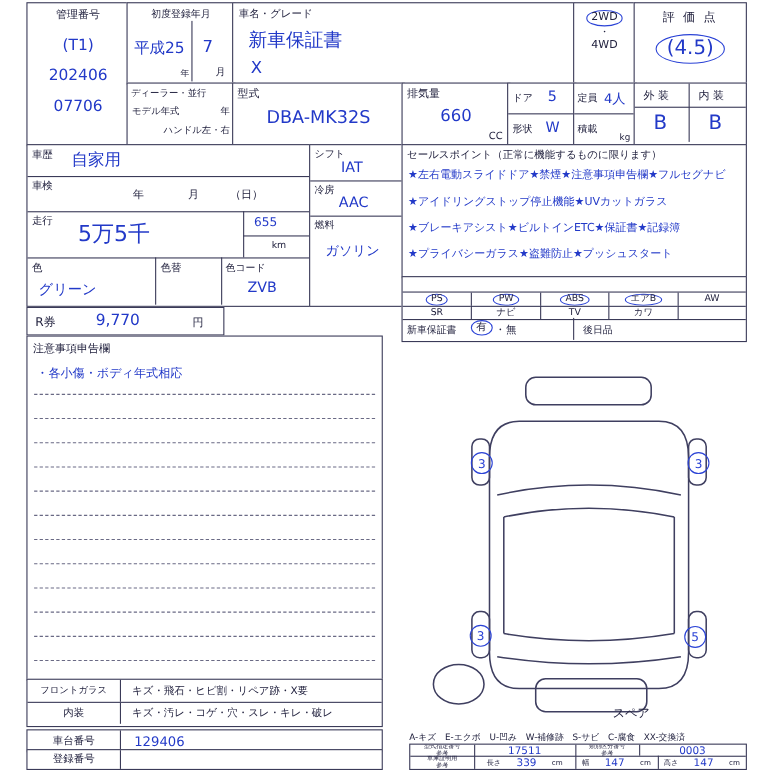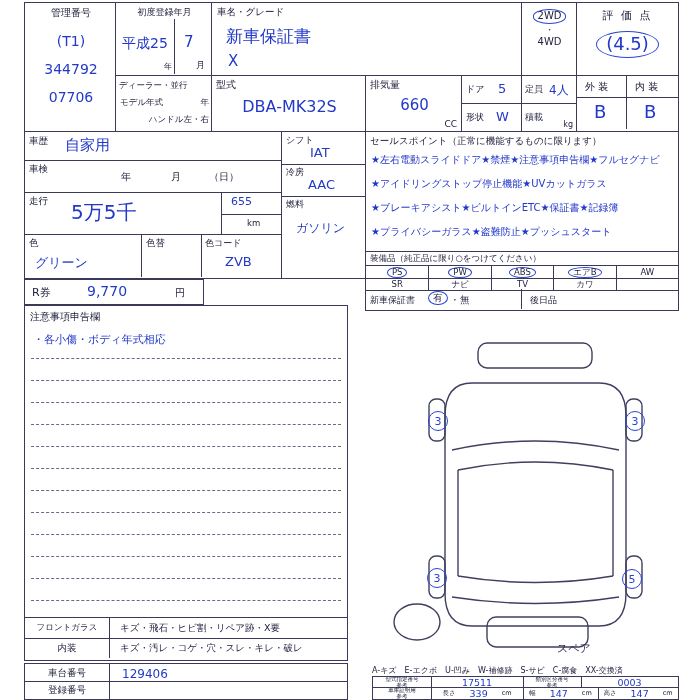--- a/index.html
+++ b/index.html
@@ -34,21 +34,21 @@
   .specval2 .u{font-size:6.5px;color:#22223f}
   .specval2 .v{font-size:9.5px;color:#2239c8}
   svg{display:block}
 </style>
 </head>
 <body>
 
 <div class="box" style="left:24px;top:2px;width:92px;height:129px">
   <div class="lbl" style="font-size:10px;text-align:center;padding-top:3px">管理番号</div>
   <div class="val" style="font-size:14px;text-align:center;margin-top:13px">(T1)</div>
-  <div class="val" style="font-size:14px;text-align:center;margin-top:12px">344792</div>
+  <div class="val" style="font-size:14px;text-align:center;margin-top:12px">202406</div>
   <div class="val" style="font-size:14px;text-align:center;margin-top:12px">07706</div>
 </div>
 
 <div class="box" style="left:115px;top:2px;width:97px;height:73px">
   <div class="lbl" style="font-size:9px;text-align:center;padding-top:3px">初度登録年月</div>
   <div class="vline" style="left:58px;top:16px;height:55px"></div>
   <span class="val abs" style="left:6px;top:32px;font-size:14px">平成25</span>
   <span class="lbl abs" style="left:48px;top:58px;font-size:8px">年</span>
   <span class="val abs" style="left:68px;top:30px;font-size:15px">7</span>
   <span class="lbl abs" style="left:80px;top:56px;font-size:9px">月</span>
@@ -165,21 +165,20 @@
 
 <div class="box" style="left:365px;top:131px;width:312px;height:120px">
   <div class="lbl" style="font-size:9.5px;padding:3px 2px 0 4px;white-space:nowrap">セールスポイント（正常に機能するものに限ります）</div>
   <div class="sales-line">★左右電動スライドドア★禁煙★注意事項申告欄★フルセグナビ</div>
   <div class="sales-line">★アイドリングストップ停止機能★UVカットガラス</div>
   <div class="sales-line">★ブレーキアシスト★ビルトインETC★保証書★記録簿</div>
   <div class="sales-line">★プライバシーガラス★盗難防止★プッシュスタート</div>
 </div>
 
 <div class="box" style="left:365px;top:251px;width:312px;height:58px">
-  <div class="lbl" style="font-size:8.5px;padding:1px 0 0 4px">装備品（純正品に限り○をつけてください）</div>
   <div class="equip-grid" style="left:0;top:13px;width:100%;height:24px">
     <div class="ecell">
         <span class="circ lbl circled">PS</span>
       </div>
     <div class="ecell">
         <span class="circ lbl circled">PW</span>
       </div>
     <div class="ecell">
         <span class="circ lbl circled">ABS</span>
       </div>

